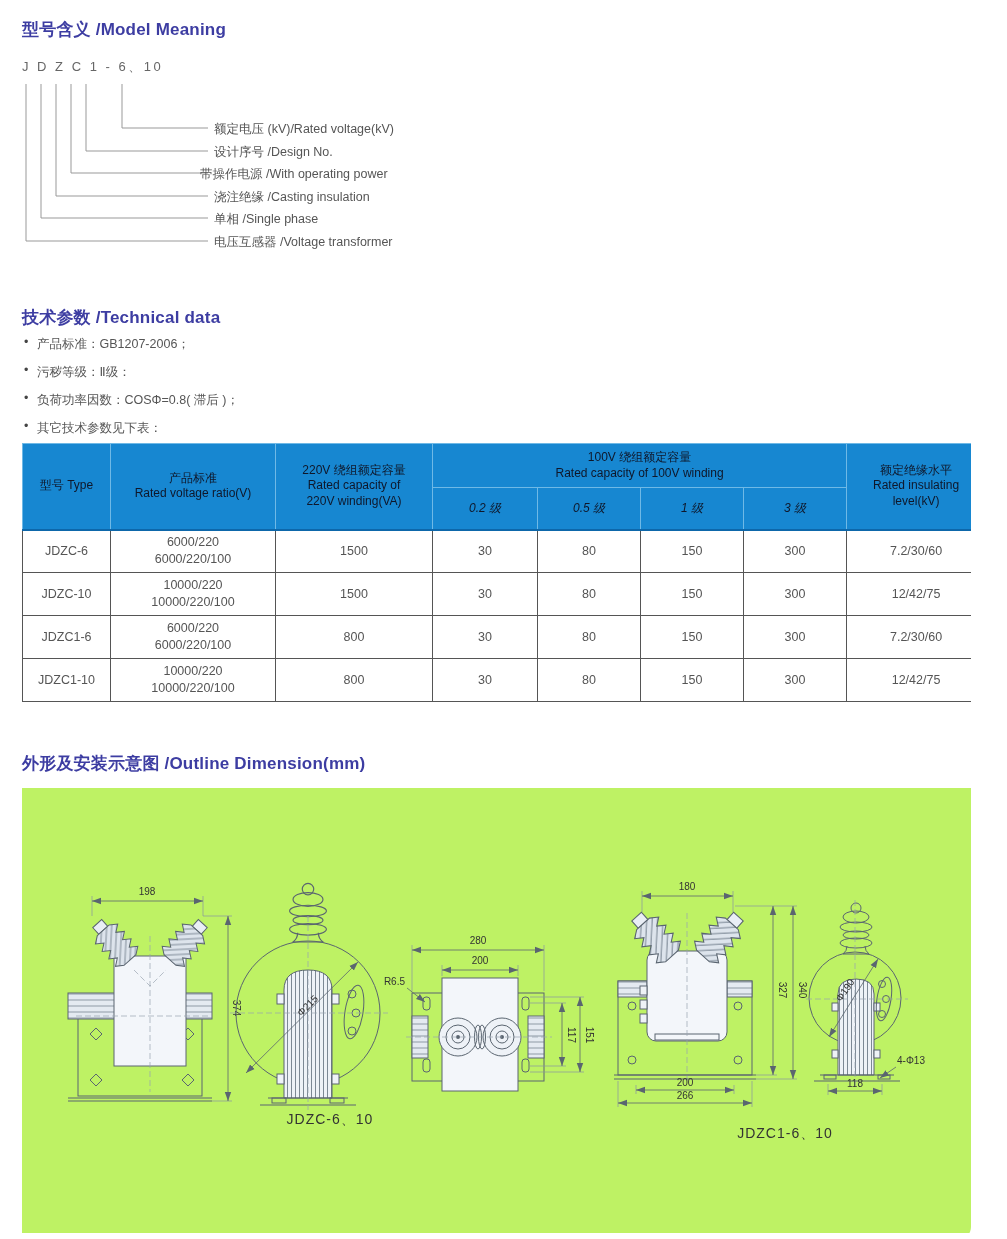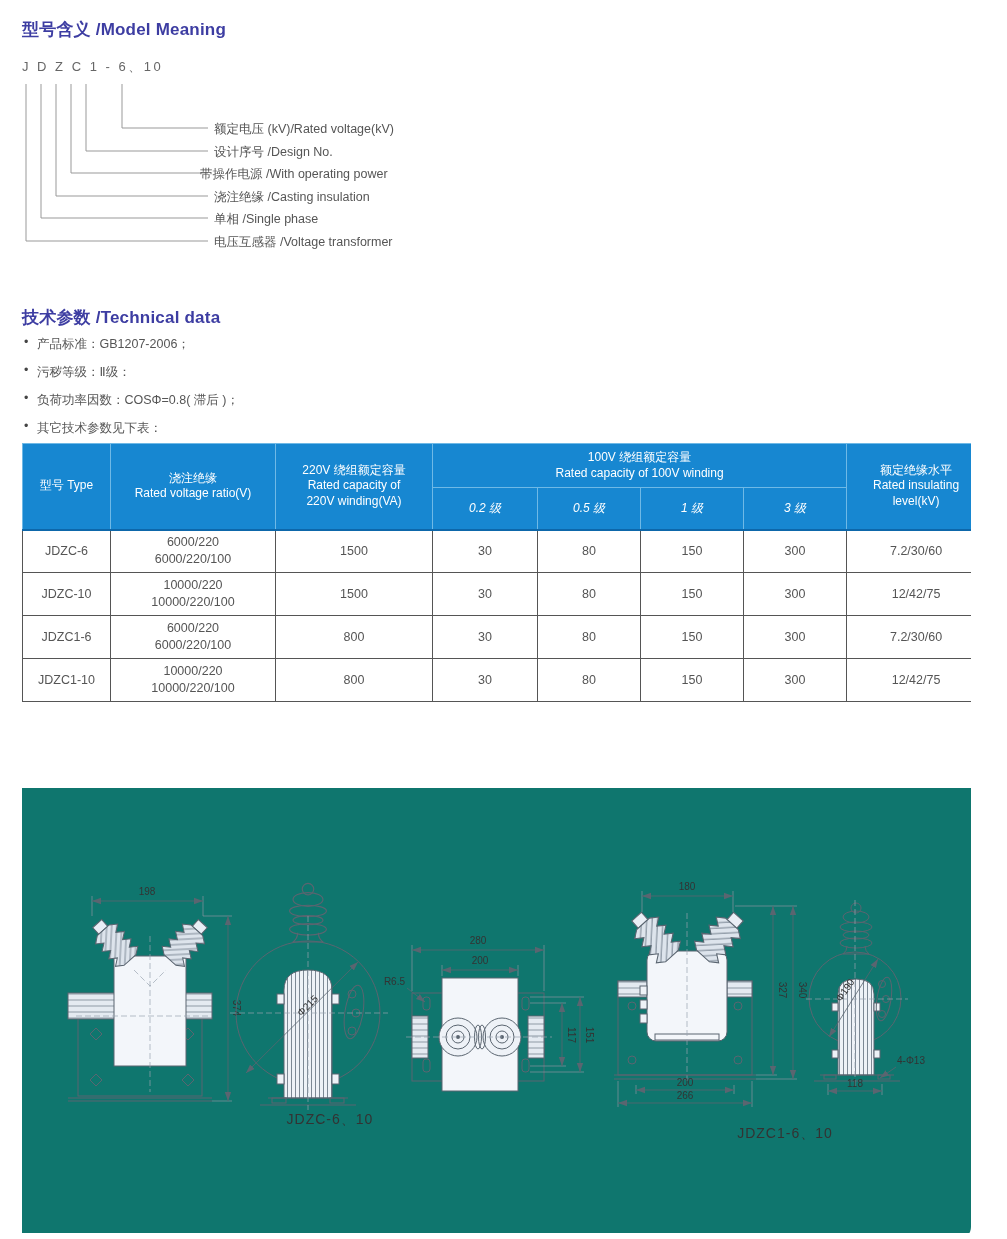--- a/index.html
+++ b/index.html
@@ -8,28 +8,28 @@
   .abs{position:absolute;}
   .sec-title{font-size:17px;font-weight:700;color:#3d3da2;letter-spacing:.2px;white-space:nowrap;}
   .code{font-size:13px;color:#666;letter-spacing:2.5px;white-space:nowrap;}
   .mm-label{font-size:12.5px;color:#555;white-space:nowrap;}
   .bullets{list-style:none;margin:0;padding:0;}
   .bullets li{position:relative;padding-left:13px;color:#555;white-space:nowrap;}
   .bullets li::before{content:"•";position:absolute;left:0;top:-1px;color:#444;}
   .cn li{font-size:12.5px;margin-bottom:11px;}
   .en li{font-size:11.5px;margin-bottom:7px;}
   .spec{border-collapse:collapse;table-layout:fixed;width:963px;}
-  .spec th{background:#1787d1;color:#ffffff;font-weight:400;font-size:12px;border:1px solid #6fb9e6;padding:1px 2px;text-align:center;vertical-align:middle;}
+  .spec th{background:#1787d1;color:#0f172a;font-weight:400;font-size:12px;border:1px solid #6fb9e6;padding:1px 2px;text-align:center;vertical-align:middle;}
   .spec td{border:1px solid #555;color:#555;font-size:12.5px;text-align:center;vertical-align:middle;padding:1px 2px;background:#fff;}
   .spec tbody tr{height:43px;}
   .spec tbody tr:first-child td{border-top:2px solid #0d67aa;}
   .h1r{height:44px;}.h2r{height:42px;font-style:italic;}
   .thl{display:block;line-height:1.3;}
   .cell2{display:block;line-height:1.35;}
-  .panel{background:#0f766e;}
+  .panel{background:#bef264;}
   .dr{stroke:#5a6570;fill:none;stroke-width:1;}
   .drf{stroke:#5a6570;fill:#eef2f7;stroke-width:1;}
   .dim{stroke:#5a6570;stroke-width:.8;fill:none;}
   .wit{stroke:#8a95a0;stroke-width:.7;fill:none;}
   .cl{stroke:#9aa5b0;stroke-width:.7;fill:none;stroke-dasharray:6 3;}
   .dimtxt{font-size:10px;fill:#333;}
   .dwlabel{font-size:14px;fill:#333;letter-spacing:1px;}
   .mmline{stroke:#999;stroke-width:1;fill:none;}
 </style>
 </head>
@@ -77,21 +77,21 @@
         <col style="width:103px">
       <col style="width:103px">
         <col style="width:139px">
     </colgroup>
     <thead>
       <tr class="h1r">
         <th rowspan="2">
           <span class="thl">型号 Type</span>
         </th>
         <th rowspan="2">
-          <span class="thl">浇注绝缘</span>
+          <span class="thl">产品标准</span>
           <span class="thl">Rated voltage ratio(V)</span>
         </th>
         <th rowspan="2">
           <span class="thl">220V 绕组额定容量</span>
           <span class="thl">Rated capacity of</span>
           <span class="thl">220V winding(VA)</span>
         </th>
         <th colspan="4">
           <span class="thl">100V 绕组额定容量</span>
           <span class="thl">Rated capacity of 100V winding</span>
@@ -158,20 +158,21 @@
         <td>800</td>
         <td>30</td>
         <td>80</td>
         <td>150</td>
         <td>300</td>
         <td>12/42/75</td>
       </tr>
     </tbody>
   </table>
 
+  <div class="abs sec-title" style="left:22px;top:752px;">外形及安装示意图 /Outline Dimension(mm)</div>
 
   <div class="abs panel" style="left:22px;top:788px;width:963px;height:445px;">
     <svg width="963" height="443" viewBox="0 0 963 443">
       <defs>
         <marker id="ar" markerUnits="userSpaceOnUse" markerWidth="9" markerHeight="8" refX="9" refY="4" orient="auto-start-reverse">
           <path d="M0,.8 L9,4 L0,7.2 z" fill="#5a6570"></path>
         </marker>
         <pattern id="hatch" width="5" height="5" patternUnits="userSpaceOnUse" patternTransform="rotate(45)">
           <rect width="5" height="5" fill="#dde4ec"></rect>
           <line x1="1" y1="0" x2="1" y2="5" stroke="#8f9aa6" stroke-width="1.2"></line>

